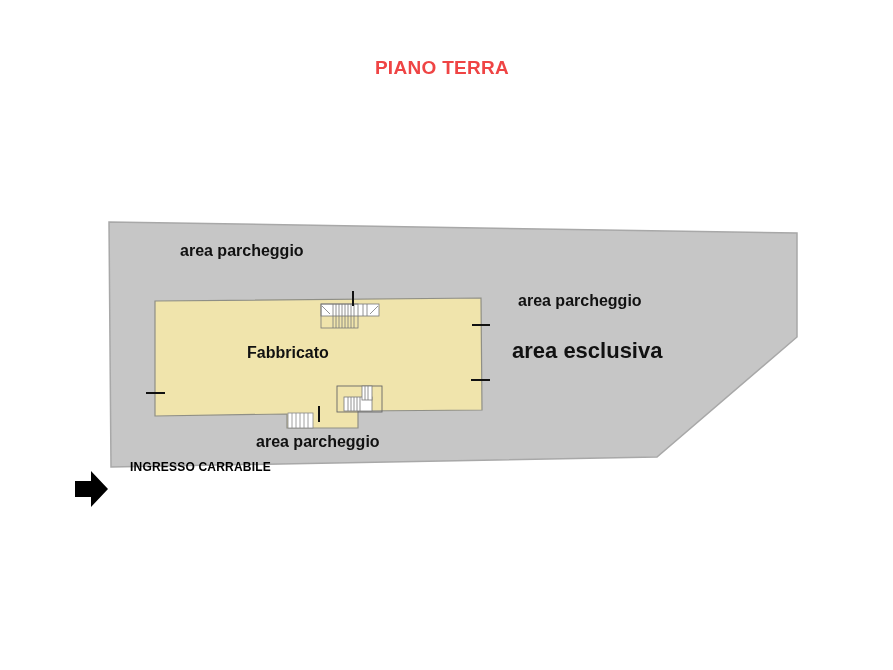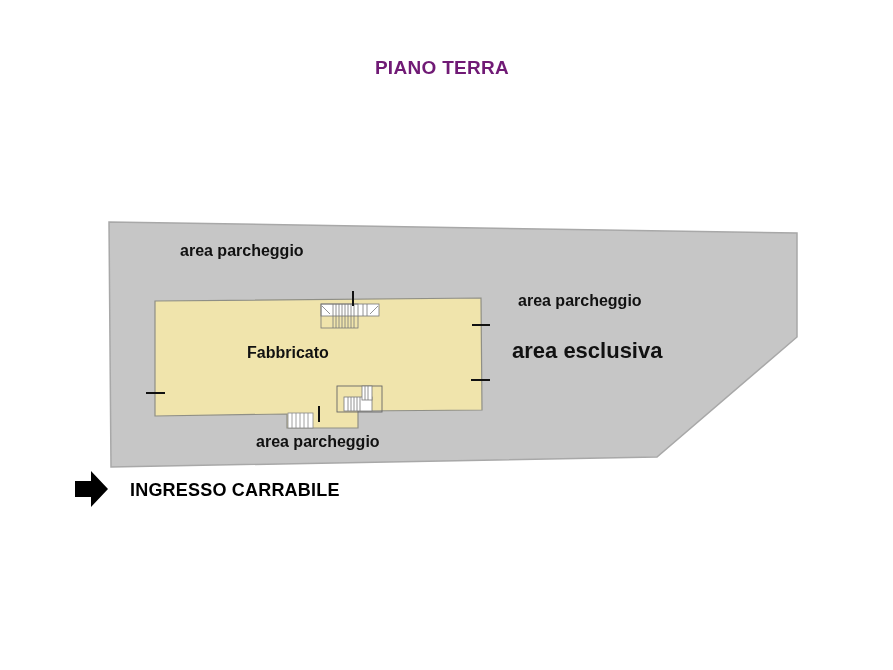--- a/index.html
+++ b/index.html
@@ -1,23 +1,23 @@
 <!DOCTYPE html>
 <html><head>
   <meta charset="utf-8">
   <style>
     html, body { margin: 0; padding: 0; background: #ffffff; }
     body { width: 893px; height: 670px; position: relative; overflow: hidden; font-family: "Liberation Sans", sans-serif; }
-    .title { position: absolute; left: 0; width: 884px; top: 57px; text-align: center; font-weight: bold; font-size: 19px; color: #701a75; letter-spacing: 0.3px; }
+    .title { position: absolute; left: 0; width: 884px; top: 57px; text-align: center; font-weight: bold; font-size: 19px; color: #ef4444; letter-spacing: 0.3px; }
     svg.plan { position: absolute; left: 0; top: 0; }
     .lbl { position: absolute; font-weight: bold; color: #111; white-space: nowrap; text-align: right; }
     .small { font-size: 16px; }
     .big { font-size: 22px; }
     .fab { font-size: 16px; }
-    .entry { position: absolute; left: 130px; top: 480px; font-weight: bold; font-size: 18px; color: #000; letter-spacing: 0.2px; }
+    .entry { position: absolute; left: 130px; top: 460px; font-weight: bold; font-size: 12px; color: #000; letter-spacing: 0.2px; }
   </style>
 </head>
 <body>
 
 <div class="title">PIANO TERRA</div>
 
 <svg class="plan" width="893" height="670" viewBox="0 0 893 670">
 
   <polygon points="109,222 797,233 797,337 657,457 111,467" fill="#c6c6c6" stroke="#a8a8a8" stroke-width="1.5"></polygon>
 

